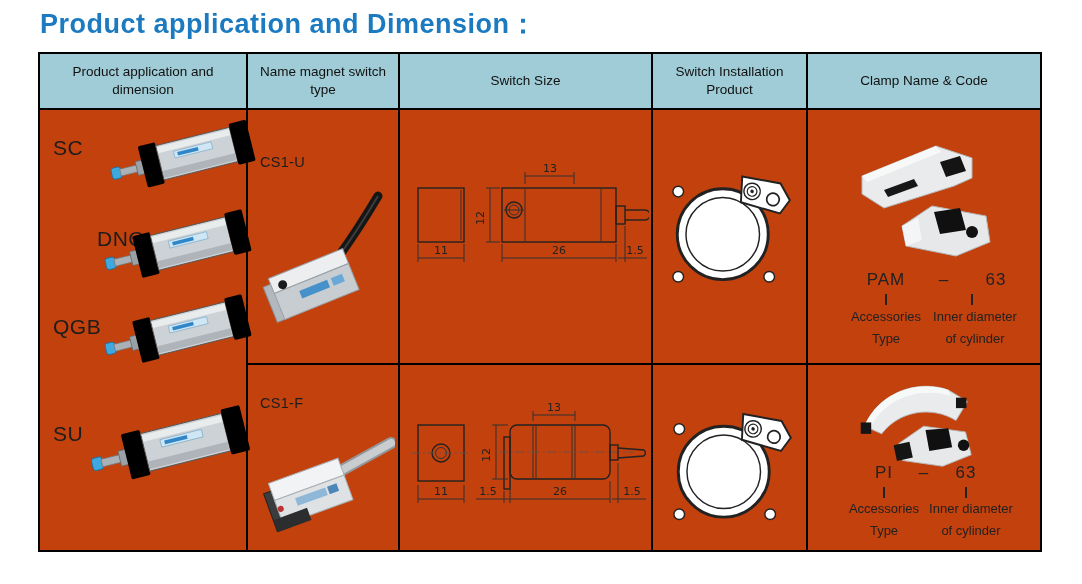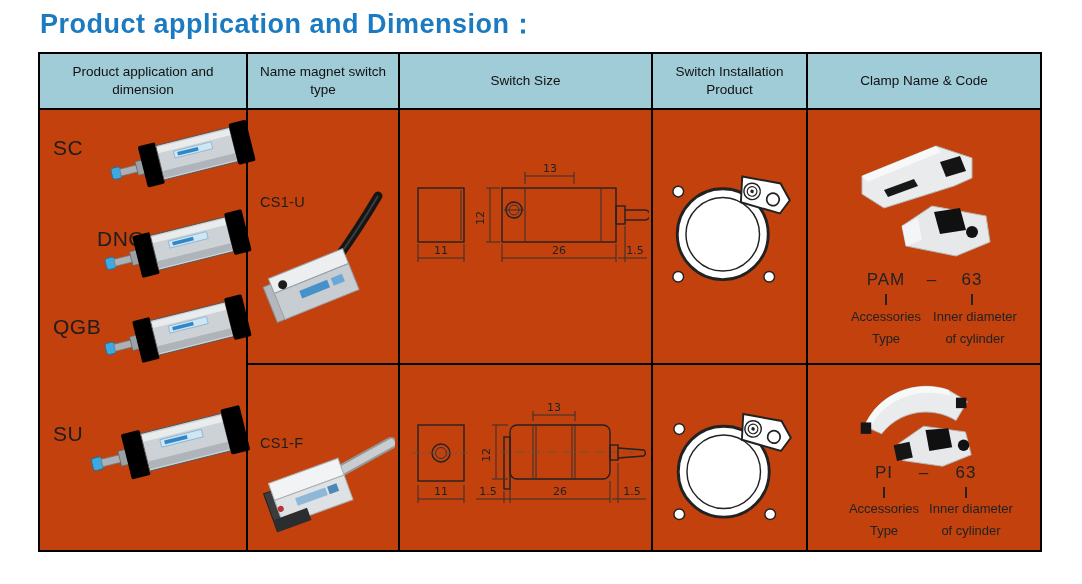--- a/index.html
+++ b/index.html
@@ -17,21 +17,21 @@
   .cell { position:relative; border-right:2px solid #000; border-bottom:2px solid #000; }
   .cell.lastcol { border-right:none;align-items:center; }
   .cell.lastrow { border-bottom:none; }
   .hcell { background:#9fccd6; display:flex; align-items:center; justify-content:center;
            text-align:center; font-size:13.5px; line-height:1.35; color:#111; padding:2px 8px; }
   .span2 { grid-row:2 / 4; border-bottom:none; }
 
   .prod-label { position:absolute; font-size:21px; color:#1d1d1d; letter-spacing:0.5px; }
   .cyl { position:absolute; transform:rotate(-14deg); }
 
-  .sw-label { position:absolute; font-size:14.5px; color:#1d1d1d; letter-spacing:0.3px;margin-top:40px; }
+  .sw-label { position:absolute; font-size:14.5px; color:#1d1d1d; letter-spacing:0.3px; }
 
   svg text { font-family:"DejaVu Sans","Liberation Sans",sans-serif; font-size:11px; fill:#222; }
   .dimline { stroke:#333; stroke-width:1; }
   .bodyline { stroke:#222; stroke-width:1.4; fill:none; }
   .centerline { stroke:#555; stroke-width:0.8; stroke-dasharray:8 3 2 3; }
 
   .code-row { position:absolute; display:flex; align-items:baseline; font-size:17px;
               color:#222; letter-spacing:1px; }
   .code-tick { position:absolute; width:2px; height:11px; background:#222; }
   .code-sub { position:absolute; font-size:13px; color:#222; text-align:center; white-space:nowrap; }
@@ -181,21 +181,21 @@
       <svg style="position:absolute; left:36px; top:22px;" width="160" height="135" viewBox="0 0 160 135">
         <path d="M18 44 L92 14 L128 26 L128 46 L110 54 L40 76 L18 62 Z" fill="#e9ebec" stroke="#b5b8ba" stroke-width="1"></path>
         <path d="M18 44 L92 14 L97 20 L23 50 Z" fill="#f7f8f8"></path>
         <path d="M40 58 L70 47 L74 54 L44 65 Z" fill="#171717"></path>
         <path d="M96 30 L116 24 L122 39 L102 45 Z" fill="#141414"></path>
         <path d="M58 94 L88 74 L142 84 L146 110 L112 124 L62 114 Z" fill="#e6e8ea" stroke="#b5b8ba" stroke-width="1"></path>
         <path d="M90 80 L116 76 L122 98 L96 102 Z" fill="#101010"></path>
         <circle cx="128" cy="100" r="6" fill="#111"></circle>
         <path d="M58 94 L74 86 L78 108 L62 114 Z" fill="#f4f5f6"></path>
       </svg>
-      <div class="code-row" style="left:52px; top:160px; gap:0;">
+      <div class="code-row" style="left:52px; top:160px; gap:12px;">
         <span style="width:52px; text-align:center;">PAM</span>
         <span style="width:40px; text-align:center;">–</span>
         <span style="width:40px; text-align:center;">63</span>
       </div>
       <div class="code-tick" style="left:77px; top:184px;"></div>
       <div class="code-tick" style="left:163px; top:184px;"></div>
       <div class="code-sub" style="left:38px; top:199px; width:80px;">Accessories</div>
       <div class="code-sub" style="left:38px; top:221px; width:80px;">Type</div>
       <div class="code-sub" style="left:122px; top:199px; width:90px;">Inner diameter</div>
       <div class="code-sub" style="left:122px; top:221px; width:90px;">of cylinder</div>

